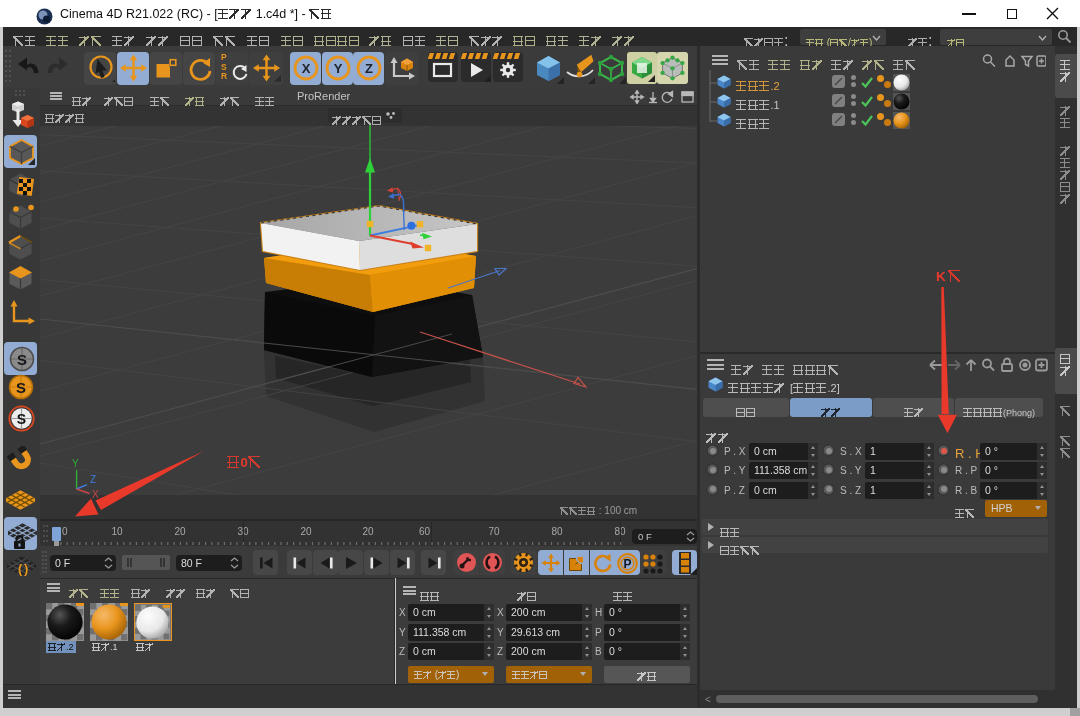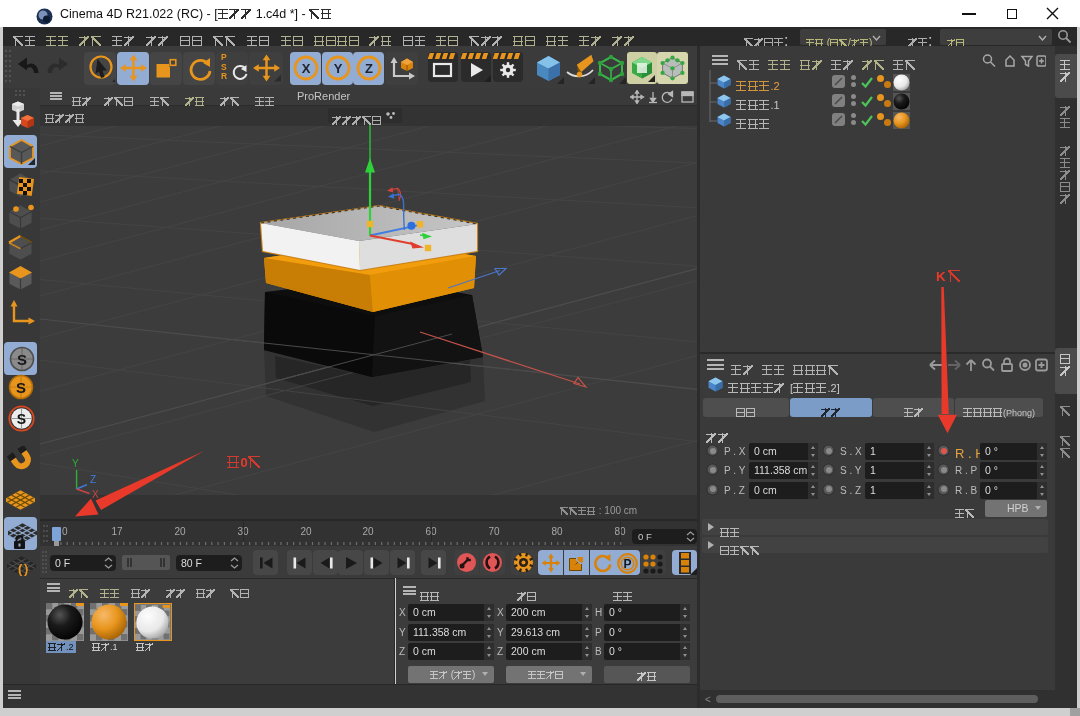--- a/index.html
+++ b/index.html
@@ -10,21 +10,21 @@
 .g0{background:linear-gradient(currentColor,currentColor) 0 0/100% 1px no-repeat,linear-gradient(currentColor,currentColor) 0 45%/100% 1px no-repeat,linear-gradient(currentColor,currentColor) 0 100%/100% 1px no-repeat,linear-gradient(currentColor,currentColor) 45% 0/1px 100% no-repeat}
 .g1{box-shadow:inset 0 0 0 1px currentColor;background:linear-gradient(currentColor,currentColor) 0 45%/100% 1px no-repeat}
 .g2{background:linear-gradient(currentColor,currentColor) 0 0/100% 1px no-repeat,linear-gradient(currentColor,currentColor) 20% 0/1px 100% no-repeat,linear-gradient(45deg,transparent 42%,currentColor 42%,currentColor 58%,transparent 58%) 0 0/100% 100% no-repeat}
 .g3{background:linear-gradient(currentColor,currentColor) 0 0/100% 1px no-repeat,linear-gradient(currentColor,currentColor) 0 50%/100% 1px no-repeat,linear-gradient(currentColor,currentColor) 0 100%/100% 1px no-repeat,linear-gradient(currentColor,currentColor) 15% 0/1px 100% no-repeat,linear-gradient(currentColor,currentColor) 85% 0/1px 100% no-repeat}
 .g4{background:linear-gradient(currentColor,currentColor) 0 10%/100% 1px no-repeat,linear-gradient(currentColor,currentColor) 50% 0/1px 100% no-repeat,linear-gradient(135deg,transparent 44%,currentColor 44%,currentColor 56%,transparent 56%) 0 0/100% 100% no-repeat}
 .burger{display:inline-block;width:13px;height:9px;border-top:2px solid #b5b5b5;border-bottom:2px solid #b5b5b5;background:linear-gradient(#b5b5b5,#b5b5b5) 0 50%/100% 2px no-repeat}
 .fld{position:absolute;background:#1d1d1d;border-radius:2px;color:#dcdcdc;font-size:10.5px;line-height:17px;padding-left:5px;white-space:nowrap;overflow:hidden}
 .fld .sp{position:absolute;right:0;top:0;bottom:0;width:10px;background:#2e2e2e;border-radius:0 2px 2px 0}
 .fld .sp:before{content:"";position:absolute;left:2.5px;top:3px;border-left:2.5px solid transparent;border-right:2.5px solid transparent;border-bottom:3.5px solid #909090}
 .fld .sp:after{content:"";position:absolute;left:2.5px;bottom:3px;border-left:2.5px solid transparent;border-right:2.5px solid transparent;border-top:3.5px solid #909090}
-.dd{position:absolute;background:#737373;border-radius:2px;color:#d0d0d0;font-size:10px;line-height:17px;padding-left:22px}
+.dd{position:absolute;background:#a16207;border-radius:2px;color:#d0d0d0;font-size:10px;line-height:17px;padding-left:6px}
 .dd:after{content:"";position:absolute;right:6px;top:6px;border-left:3.5px solid transparent;border-right:3.5px solid transparent;border-top:4.5px solid #b0b0b0}
 .radio{position:absolute;width:13px;height:13px;border-radius:50%;background:#585858;box-shadow:inset 0 0 0 1.5px #303030}
 .radio:before{content:"";position:absolute;left:3.5px;top:3.5px;width:6px;height:6px;border-radius:50%;background:#8a8a8a}
 .radio.red:before{background:#e0564d}
 </style></head><body>
 
 <div class="a" style="left:0;top:0;width:1080px;height:27px;background:#fff"></div>
 <svg class="a" style="left:36px;top:8px" width="17" height="17" viewBox="0 0 17 17">
 <circle cx="8.5" cy="8.5" r="8" fill="#1a2f52"></circle>
     <circle cx="7" cy="7" r="4.5" fill="#7d92b8"></circle>
@@ -494,26 +494,26 @@
     <circle cx="2" cy="2" r="0.9" fill="#5a5a5a"></circle>
     <circle cx="2" cy="7" r="0.9" fill="#5a5a5a"></circle>
     <circle cx="2" cy="12" r="0.9" fill="#5a5a5a"></circle>
     <circle cx="2" cy="17" r="0.9" fill="#5a5a5a"></circle>
     <circle cx="5" cy="2" r="0.9" fill="#5a5a5a"></circle>
     <circle cx="5" cy="7" r="0.9" fill="#5a5a5a"></circle>
     <circle cx="5" cy="12" r="0.9" fill="#5a5a5a"></circle>
     <circle cx="5" cy="17" r="0.9" fill="#5a5a5a"></circle>
   </svg>
 <div class="a" style="left:62px;top:526px;font-size:10px;color:#a8a8a8">0</div>
-<div class="a" style="left:117px;top:526px;font-size:10px;color:#a8a8a8;width:24px;text-align:center;margin-left:-12px">17</div>
+<div class="a" style="left:117px;top:526px;font-size:10px;color:#a8a8a8;width:24px;text-align:center;margin-left:-12px">10</div>
 <div class="a" style="left:180px;top:526px;font-size:10px;color:#a8a8a8;width:24px;text-align:center;margin-left:-12px">20</div>
 <div class="a" style="left:243px;top:526px;font-size:10px;color:#a8a8a8;width:24px;text-align:center;margin-left:-12px">30</div>
 <div class="a" style="left:306px;top:526px;font-size:10px;color:#a8a8a8;width:24px;text-align:center;margin-left:-12px">20</div>
 <div class="a" style="left:368px;top:526px;font-size:10px;color:#a8a8a8;width:24px;text-align:center;margin-left:-12px">20</div>
-<div class="a" style="left:431px;top:526px;font-size:10px;color:#a8a8a8;width:24px;text-align:center;margin-left:-12px">60</div>
+<div class="a" style="left:431px;top:526px;font-size:10px;color:#a8a8a8;width:24px;text-align:left;margin-left:-12px">60</div>
 <div class="a" style="left:494px;top:526px;font-size:10px;color:#a8a8a8;width:24px;text-align:center;margin-left:-12px">70</div>
 <div class="a" style="left:557px;top:526px;font-size:10px;color:#a8a8a8;width:24px;text-align:center;margin-left:-12px">80</div>
 <div class="a" style="left:620px;top:526px;font-size:10px;color:#a8a8a8;width:24px;text-align:center;margin-left:-12px">80</div>
 <div class="a" style="left:243px;top:522px;width:1px;height:24px;background:#272727"></div>
 <div class="a" style="left:431px;top:522px;width:1px;height:24px;background:#272727"></div>
 <div class="a" style="left:620px;top:522px;width:1px;height:24px;background:#272727"></div>
 <svg class="a" style="left:40px;top:542px" width="640" height="4">
     <rect x="14.0" y="0" width="1.2" height="3" fill="#6e6e6e"></rect>
     <rect x="20.3" y="0" width="1.2" height="3" fill="#6e6e6e"></rect>
     <rect x="26.6" y="0" width="1.2" height="3" fill="#6e6e6e"></rect>

